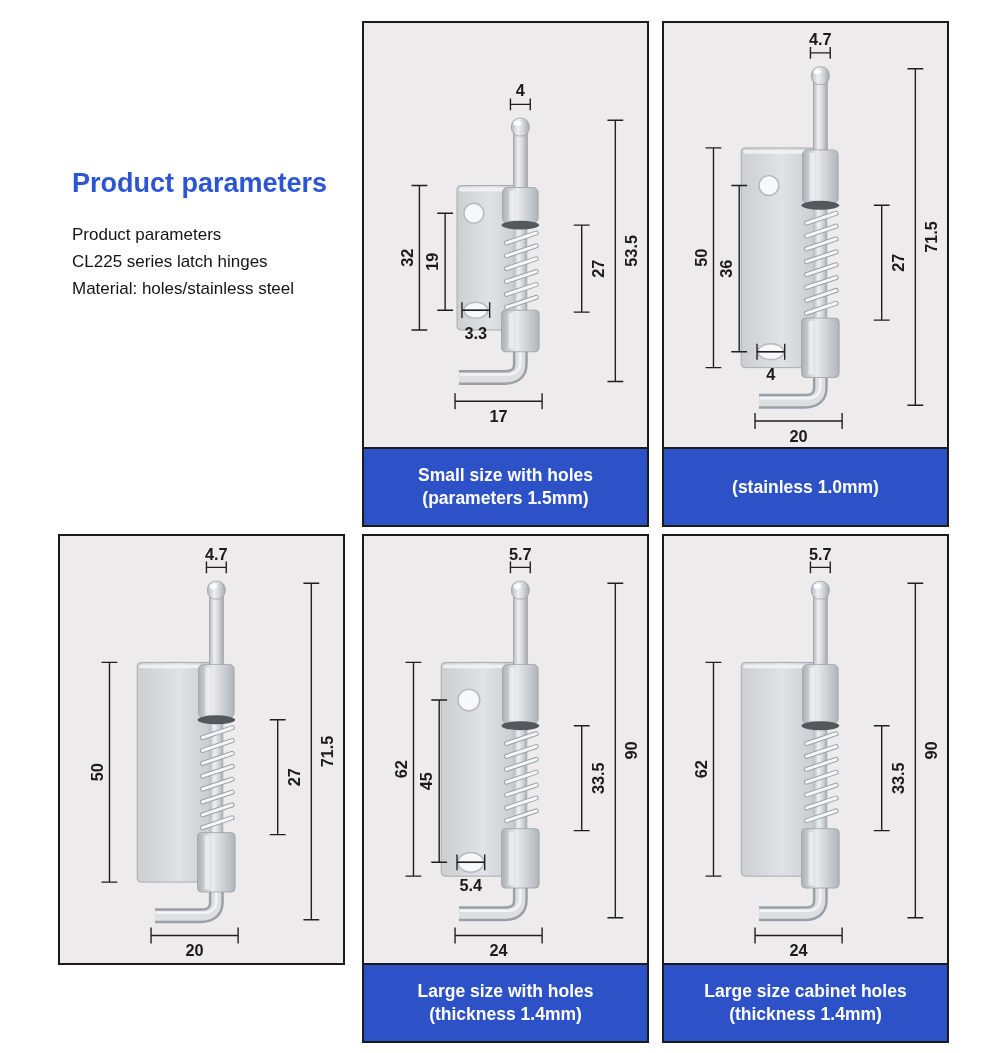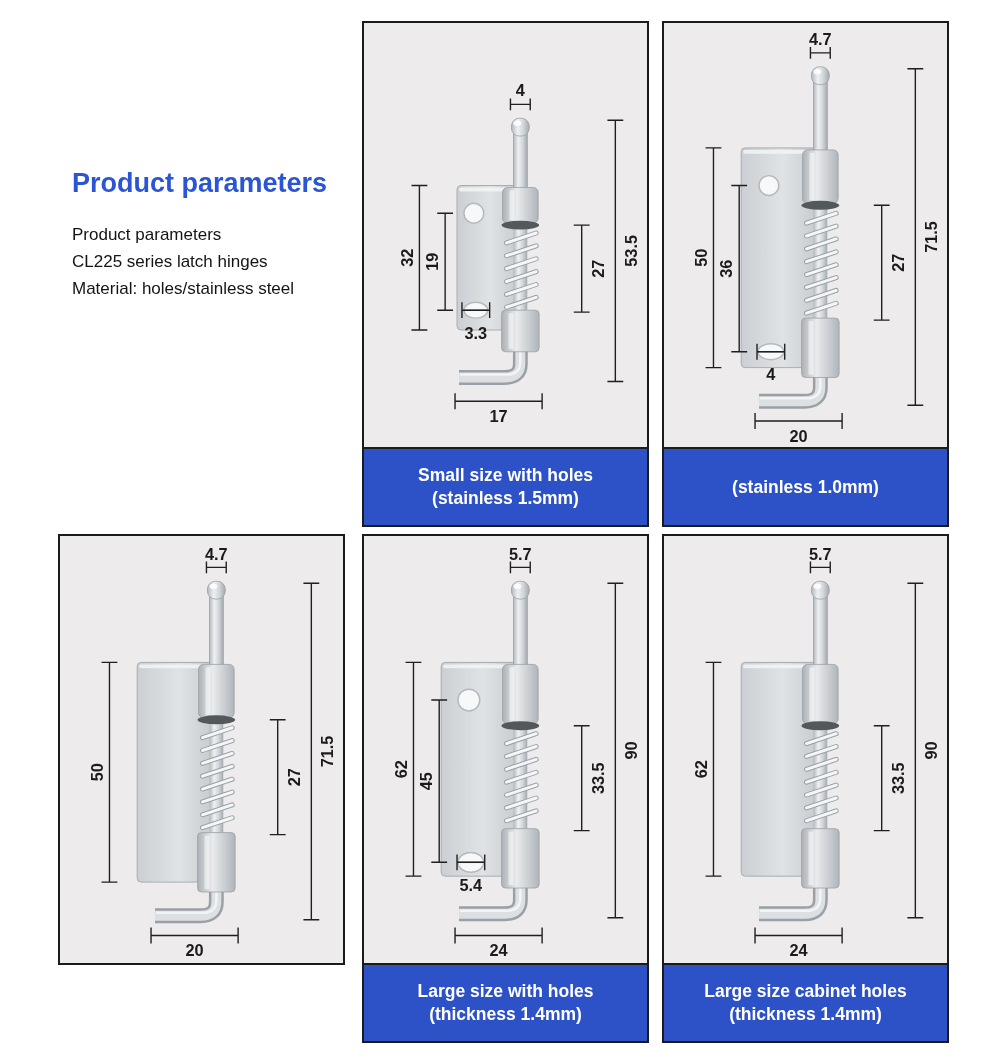--- a/index.html
+++ b/index.html
@@ -99,21 +99,21 @@
           <path class="dim" d="M212,202 H228 M220,202 V290 M212,290 H228"></path>
           <text class="dlab" transform="rotate(-90 236 246)" x="236" y="246" text-anchor="middle" dominant-baseline="central">27</text>
           <path class="dim" d="M246,96 H262 M254,96 V360 M246,360 H262"></path>
           <text class="dlab" transform="rotate(-90 270 228)" x="270" y="228" text-anchor="middle" dominant-baseline="central">53.5</text>
           <path class="dim" d="M92,372 V388 M92,380 H180 M180,372 V388"></path>
           <text class="dlab" x="136" y="401" text-anchor="middle">17</text>
         </svg>
     </div>
     <figcaption class="cap">
       <div>Small size with holes</div>
-      <div>(stainless 1.5mm)</div>
+      <div>(parameters 1.5mm)</div>
     </figcaption>
   </figure>
 
   <figure class="panel row1" style="left:662px;top:21px;">
     <div class="draw">
       <svg viewBox="0 0 286 424" preserveAspectRatio="xMidYMid meet">
           <defs>
     <linearGradient id="pin1" x1="0" y1="0" x2="1" y2="0">
       <stop offset="0" stop-color="#b3b8bd"></stop>
               <stop offset="0.35" stop-color="#eef0f2"></stop>

